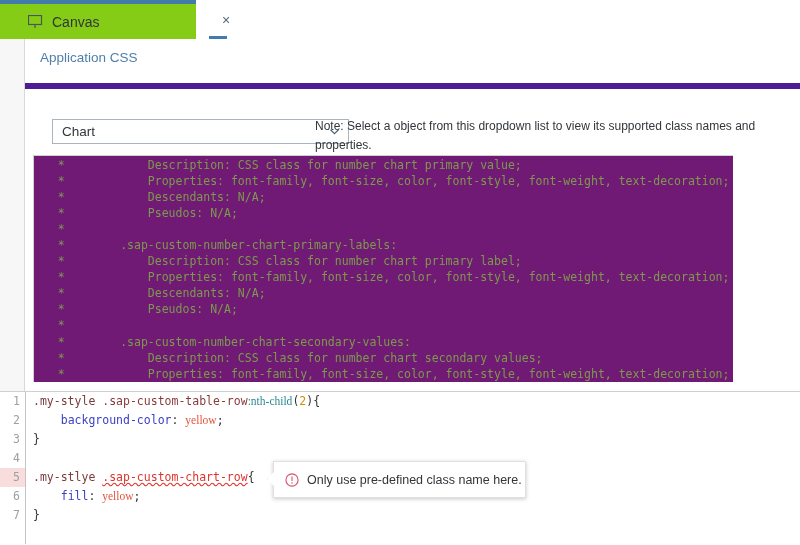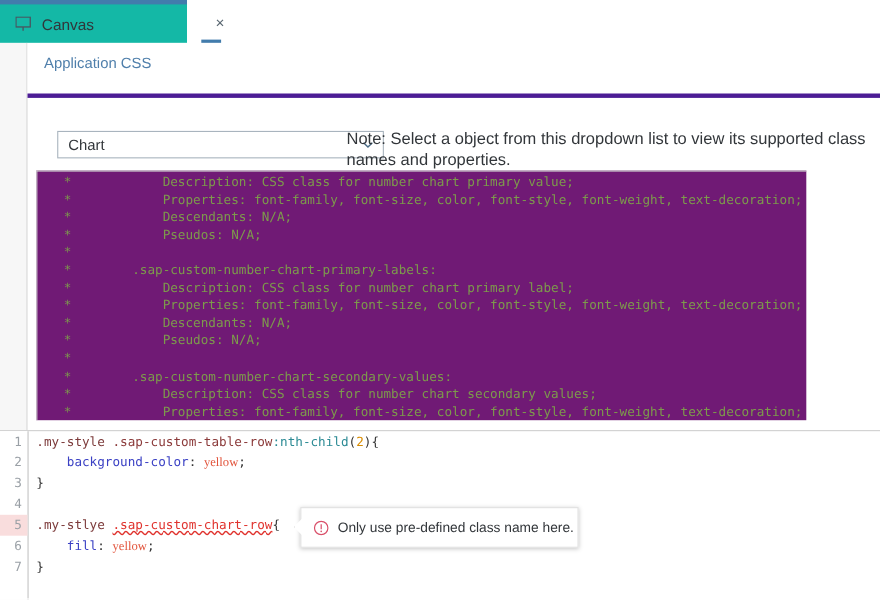--- a/index.html
+++ b/index.html
@@ -30,25 +30,25 @@
     display: flex;
     align-items: center;
     gap: 9px;
     padding: 0 18px;
     font-size: 14px;
     color: #32363a;
     cursor: pointer;
     white-space: nowrap;
   }
   .tab-canvas {
-    width: 170px;
-    background: #14b8a6;
+    width: 196px;
+    background: #84cc16;
     border-top: 4px solid #427cac;
     color: #32363a;
-    padding-left: 14px;
+    padding-left: 28px;
   }
   .tab-appcss {
     background: #ffffff;
     color: #4a5560;
     padding-right: 10px;
     padding-left: 15px;
   }
   .tab-appcss .tab-underline {
     position: absolute;
     left: 13px; right: 13px; bottom: 0;
@@ -77,21 +77,21 @@
     background: #f7f7f7;
     border-right: 1px solid #d9d9d9;
   }
 
   
   .panel-header {
     position: absolute;
     left: 25px; top: 39px;
     width: 775px; height: 50px;
     background: #ffffff;
-    border-bottom: 4px solid #4c1d95;
+    border-bottom: 6px solid #4c1d95;
     padding: 9px 0 0 15px;
   }
   .panel-title {
     font-size: 13.5px;
     color: #4f7fab;
     line-height: 19px;
   }
   .panel-sub {
     font-size: 13.5px;
     color: #4a5560;
@@ -125,21 +125,21 @@
   .sel-caret {
     width: 13px; height: 13px;
     position: relative;
   }
   .sel-caret svg { display:block; }
 
   .note {
     position: absolute;
     left: 290px; top: 27px;
     width: 485px;
-    font-size: 15px;
+    font-size: 12px;
     color: #32363a;
     line-height: 19px;
   }
 
   
   .doc-pane {
     position: absolute;
     left: 33px; top: 155px;
     width: 700px; height: 227px;
     background: #701a75;
@@ -192,21 +192,21 @@
     white-space: pre;
   }
   .ed-code .cl {
     height: 19px;
     line-height: 19px;
     padding-left: 6px;
     color: #333333;
   }
   .tok-sel   { color: #7c3a3a; }
   .tok-cls   { color: #8b3a3a; }
-  .tok-pseudo{ color: #2b8a94; }
+  .tok-pseudo{ color: #2b8a94; font-family: Liberation Serif, serif; }
   .tok-punct { color: #333333; }
   .tok-num   { color: #d98c00; }
   .tok-prop  { color: #3b41c4; }
   .tok-val   { color: #e2553d; font-family: Liberation Serif, serif; }
   .tok-brace { color: #333333; }
   .tok-err   { color: #e0332e; text-decoration: underline wavy #e0332e; text-decoration-skip-ink: none; }
 
   
   .tooltip {
     position: absolute;

